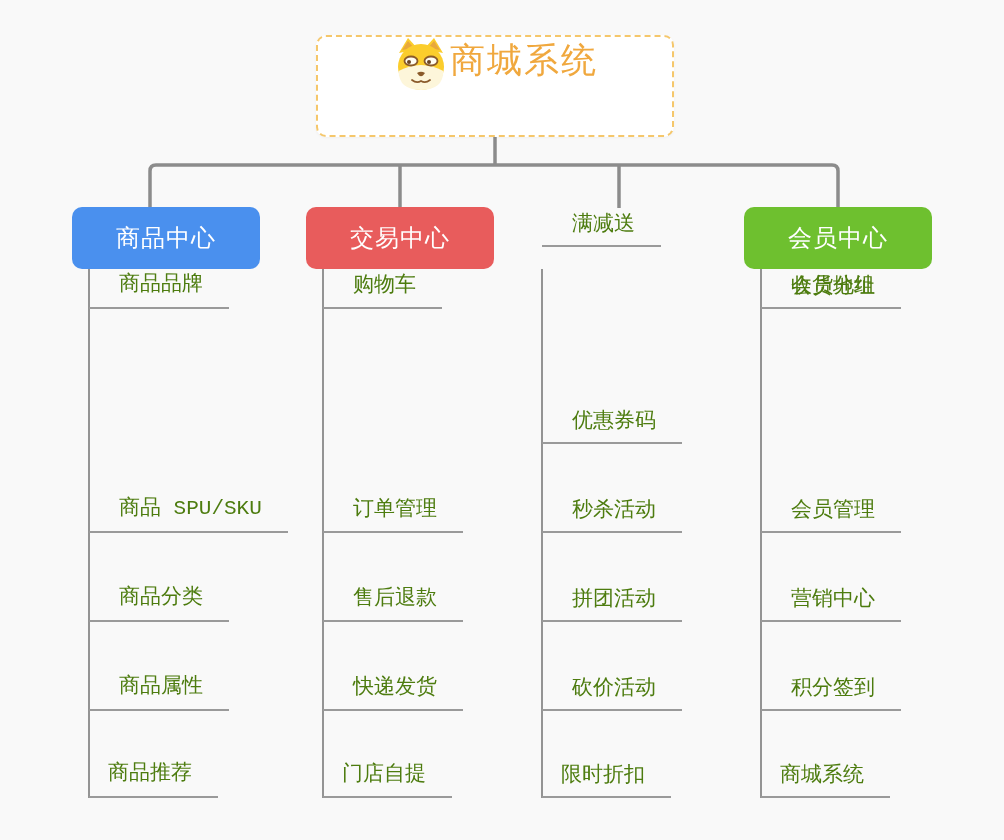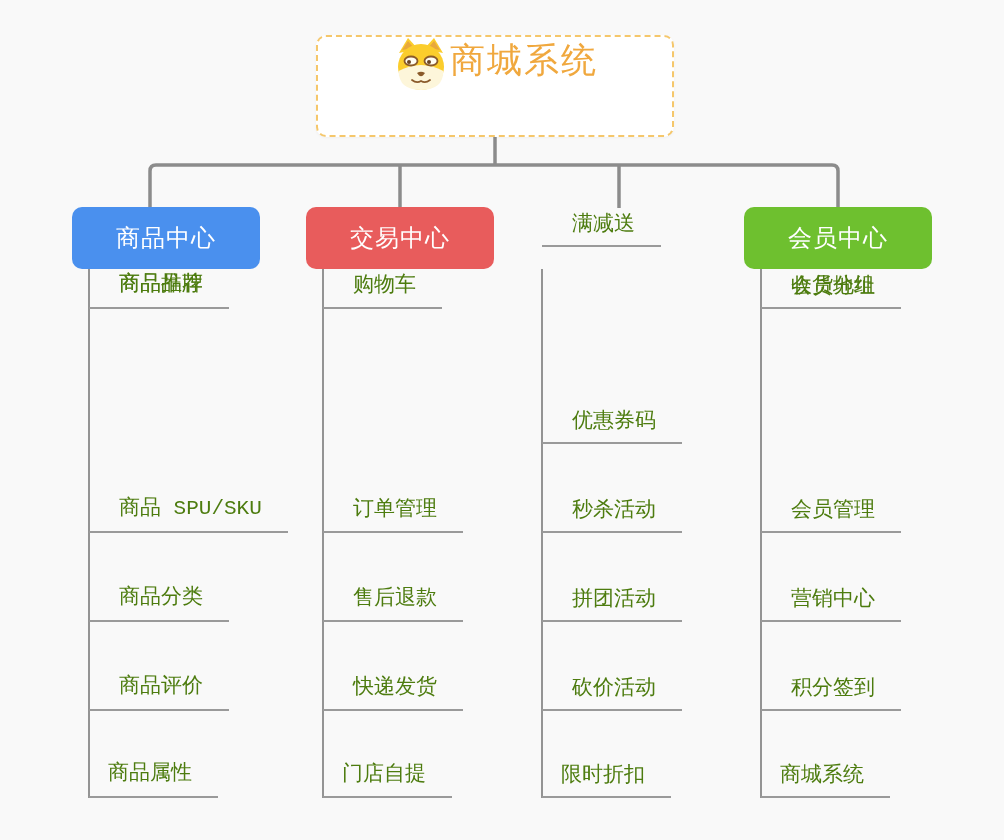--- a/index.html
+++ b/index.html
@@ -109,21 +109,20 @@
       <path d="M20 43 Q24.5 46.5 29 44 Q33.5 46.5 38 43" stroke="#8a5a2a" stroke-width="1.8" fill="none" stroke-linecap="round"></path>
     </svg>
     <span class="root-title">商城系统</span>
   </div>
 
   <div class="branch b0">
     <div class="branch-header" style="background-color: rgb(74, 144, 238);">商品中心</div>
     <div class="spine"></div>
     <div class="node-item">商品 SPU/SKU</div>
     <div class="node-item">商品分类</div>
-    <div class="node-item">商品评价</div>
     <div class="node-item">商品属性</div>
     <div class="node-item">商品推荐</div>
     <div class="node-item">商品品牌</div>
   </div>
 
   <div class="branch b1">
     <div class="branch-header" style="background-color: rgb(232, 92, 92);">交易中心</div>
     <div class="spine"></div>
     <div class="node-item">订单管理</div>
     <div class="node-item">售后退款</div>

